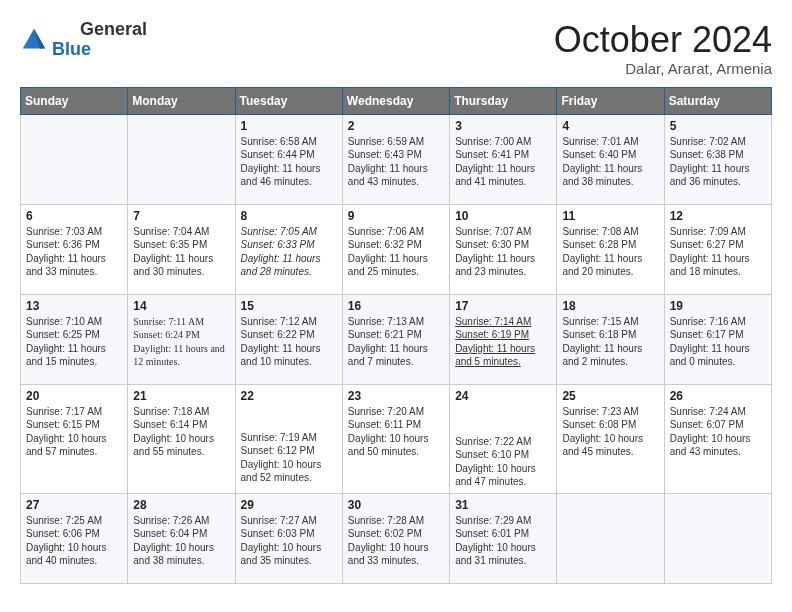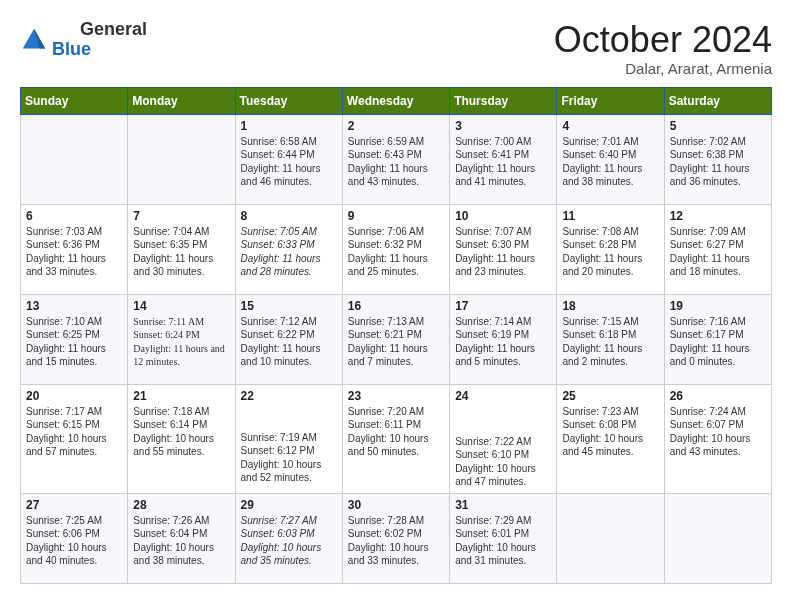--- a/index.html
+++ b/index.html
@@ -47,21 +47,21 @@
     .location {
       font-size: 15px;
       color: #555;
     }
     table {
       width: 100%;
       border-collapse: collapse;
       table-layout: fixed;
     }
     thead tr th {
-      background-color: #4d7c0f;
+      background-color: #737373;
       color: #fff;
       font-size: 12px;
       font-weight: bold;
       padding: 6px 4px;
       text-align: left;
       border: 1px solid #1a5fa0;
     }
     tbody tr td {
       border: 1px solid #ccc;
       vertical-align: top;
@@ -224,21 +224,21 @@
 Daylight: 11 hours and 10 minutes.</div>
           </td>
           <td>
             <span class="day-num">16</span>
             <div class="day-info" style="white-space: pre-line;">Sunrise: 7:13 AM
 Sunset: 6:21 PM
 Daylight: 11 hours and 7 minutes.</div>
           </td>
           <td>
             <span class="day-num">17</span>
-            <div class="day-info" style="white-space: pre-line;">Sunrise: 7:14 AM
+            <div class="day-info" style="white-space: pre-line; text-decoration: underline;">Sunrise: 7:14 AM
 Sunset: 6:19 PM
 Daylight: 11 hours and 5 minutes.</div>
           </td>
           <td>
             <span class="day-num">18</span>
             <div class="day-info" style="white-space: pre-line;">Sunrise: 7:15 AM
 Sunset: 6:18 PM
 Daylight: 11 hours and 2 minutes.</div>
           </td>
           <td>
@@ -300,21 +300,21 @@
 Daylight: 10 hours and 40 minutes.</div>
           </td>
           <td>
             <span class="day-num">28</span>
             <div class="day-info" style="white-space: pre-line;">Sunrise: 7:26 AM
 Sunset: 6:04 PM
 Daylight: 10 hours and 38 minutes.</div>
           </td>
           <td>
             <span class="day-num">29</span>
-            <div class="day-info" style="white-space: pre-line; font-style: italic;">Sunrise: 7:27 AM
+            <div class="day-info" style="white-space: pre-line;">Sunrise: 7:27 AM
 Sunset: 6:03 PM
 Daylight: 10 hours and 35 minutes.</div>
           </td>
           <td>
             <span class="day-num">30</span>
             <div class="day-info" style="white-space: pre-line;">Sunrise: 7:28 AM
 Sunset: 6:02 PM
 Daylight: 10 hours and 33 minutes.</div>
           </td>
           <td>

